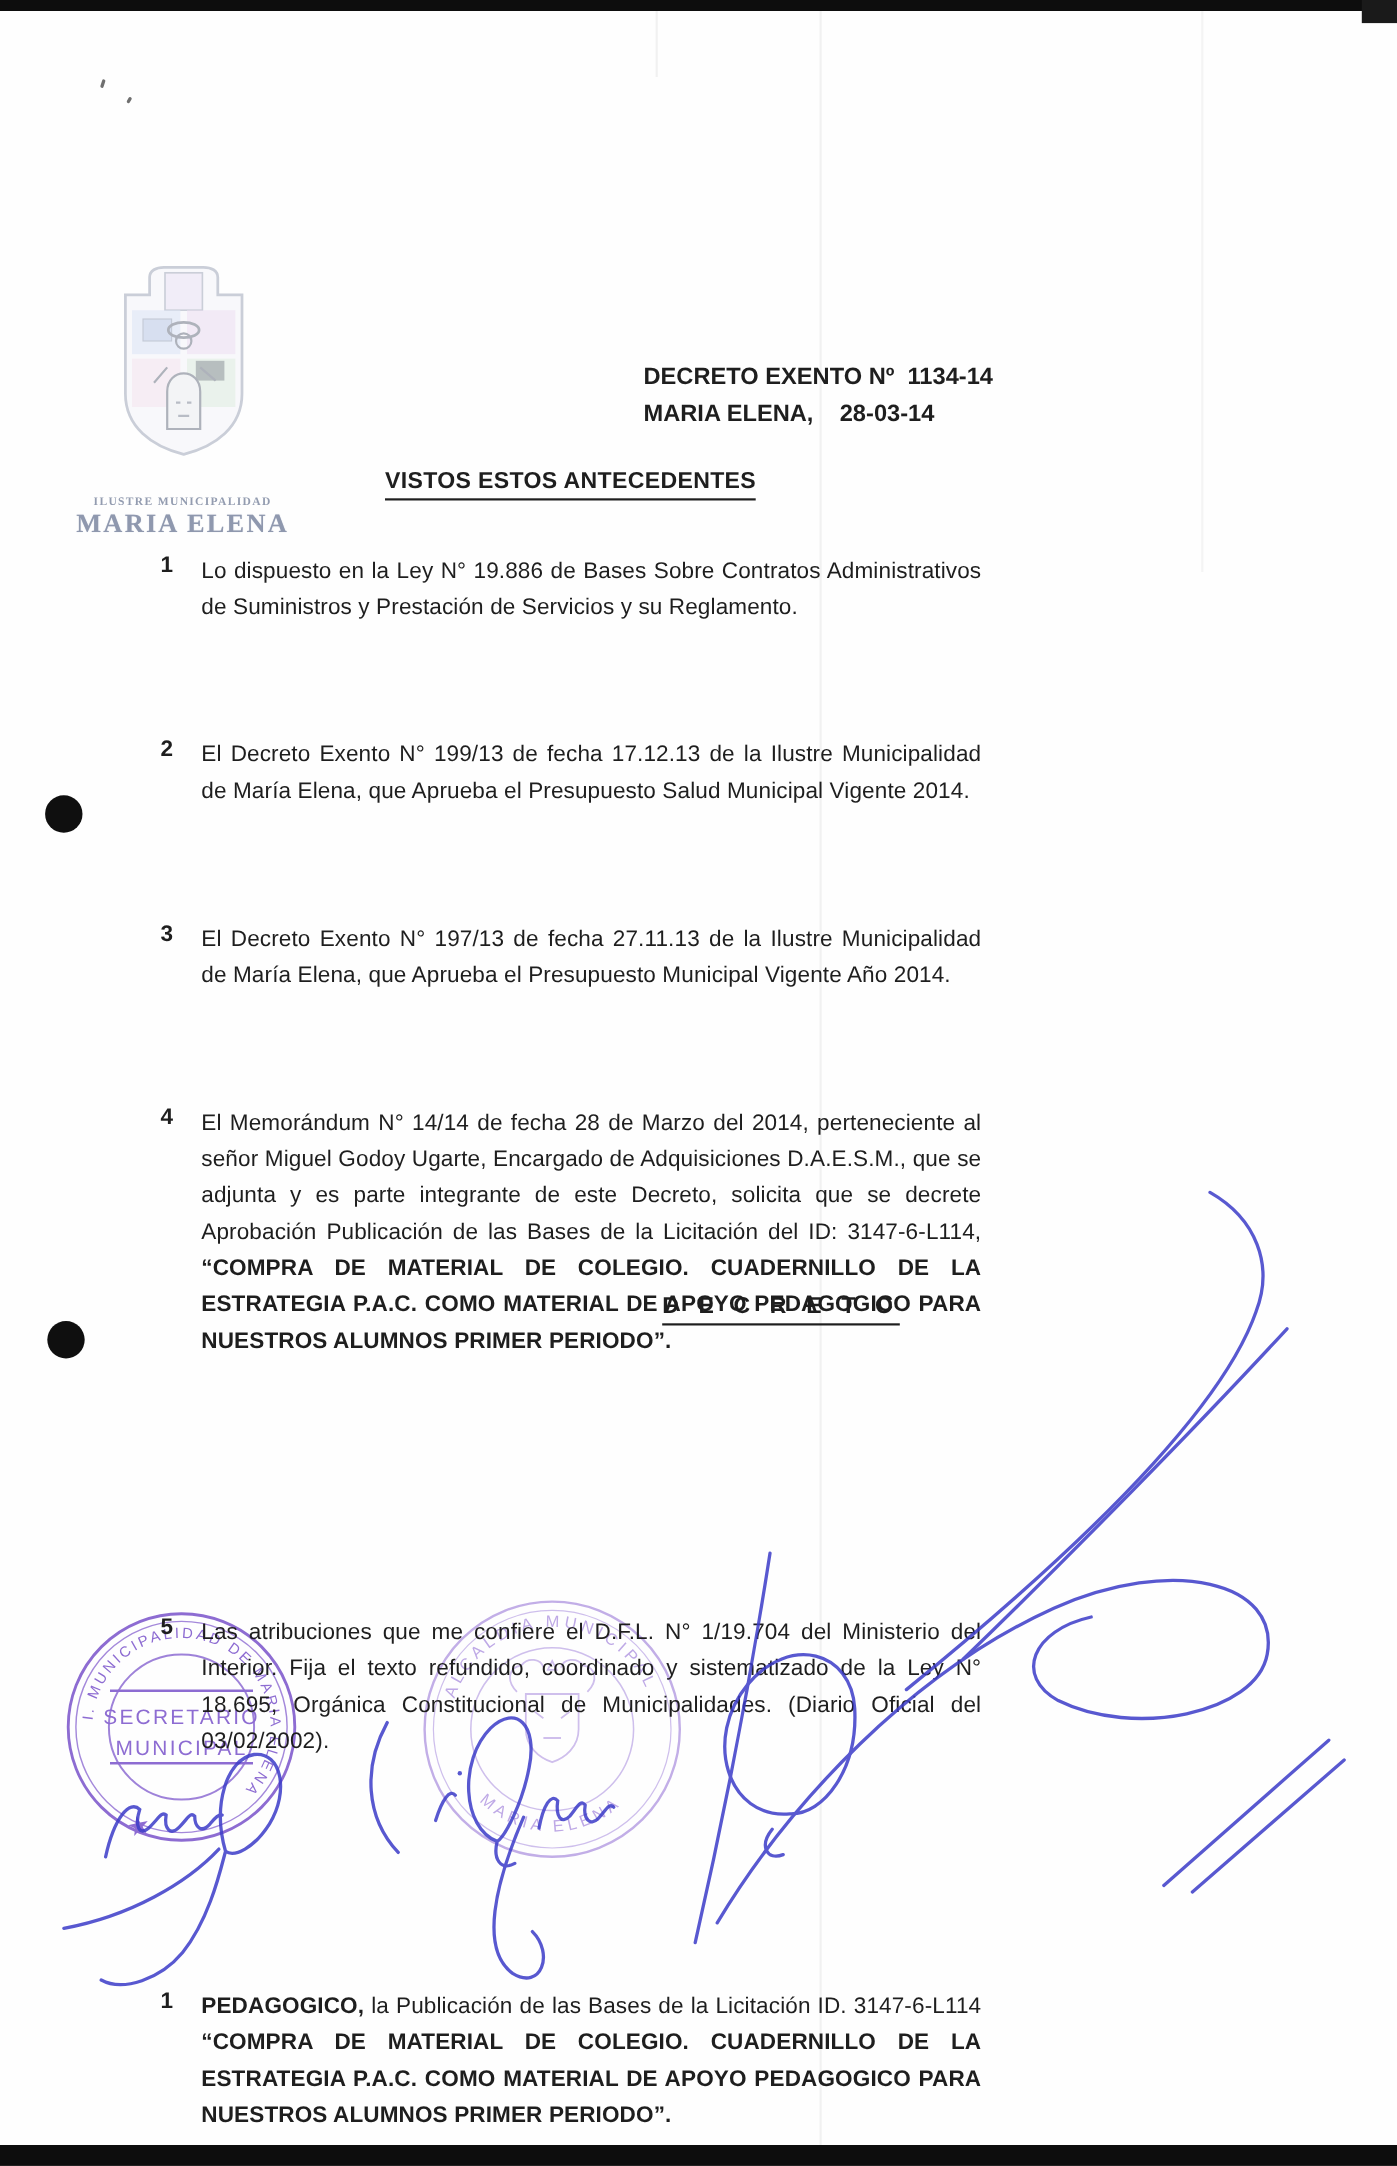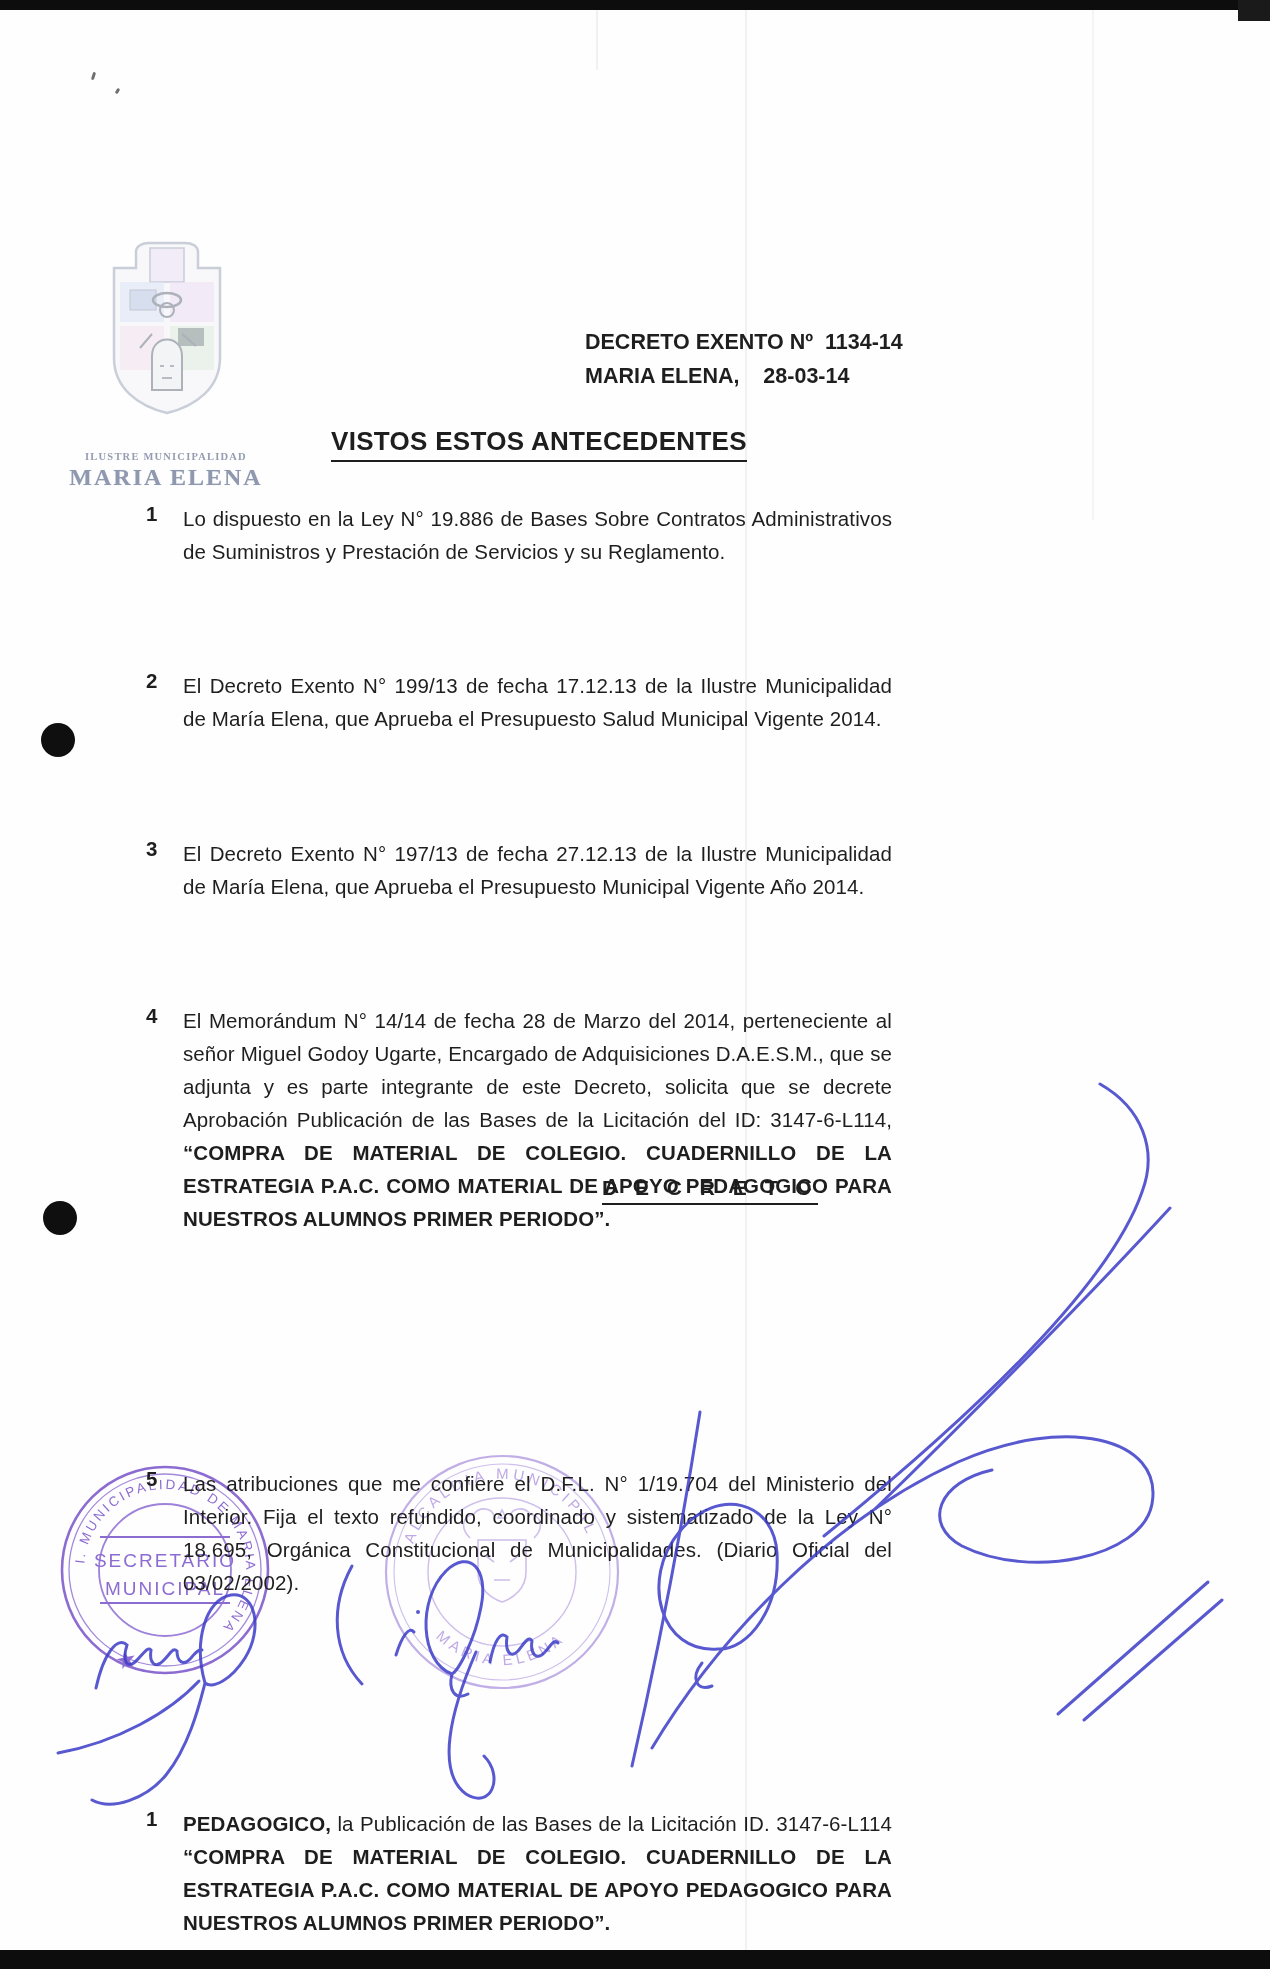--- a/index.html
+++ b/index.html
@@ -18,21 +18,21 @@
   .crest{position:absolute;left:106px;top:238px;}
   .logo-caption{position:absolute;left:66px;width:200px;text-align:center;color:#939cb0;margin-top:36px;}
   .logo-org{top:415px;font-size:10.5px;letter-spacing:1.2px;font-family:"Liberation Serif",serif;font-weight:700;}
   .logo-name{top:428px;font-size:24px;letter-spacing:2px;font-family:"Liberation Serif",serif;font-weight:700;color:#8f98ae;text-shadow:0 0 1px #c9cfdd;}
 
   .hdr{position:absolute;left:585px;font-size:21.5px;font-weight:700;white-space:pre;}
   .hdr1{top:330px;text-align:right;}
   .hdr2{top:364px;}
 
   .vistos-title{
-    position:absolute;left:331px;top:426px;font-size:26px;font-weight:700;
+    position:absolute;left:350px;top:426px;font-size:21px;font-weight:700;
     border-bottom:2.5px solid #1e1e1e;padding-bottom:3px;letter-spacing:.3px;
   }
 
   .item{position:absolute;left:146px;width:746px;}
   .item .num{position:absolute;left:0;top:0;font-weight:700;font-size:20.5px;}
   .item .txt{
     margin-left:37px;width:709px;font-size:20.5px;line-height:33px;
     text-align:justify;letter-spacing:.1px;
   }
   .item .txt b{font-weight:700;}
@@ -93,21 +93,21 @@
   <div class="item p1 abs-z2">
     <span class="num">1</span>
     <div class="txt"><span>Lo dispuesto en la Ley N° 19.886 de Bases Sobre Contratos Administrativos de Suministros y Prestación de Servicios y su Reglamento.</span><b></b></div>
   </div>
   <div class="item p2 abs-z2">
     <span class="num">2</span>
     <div class="txt"><span>El Decreto Exento N° 199/13 de fecha 17.12.13 de la Ilustre Municipalidad de María Elena, que Aprueba el Presupuesto Salud Municipal Vigente 2014.</span><b></b></div>
   </div>
   <div class="item p3 abs-z2">
     <span class="num">3</span>
-    <div class="txt"><span>El Decreto Exento N° 197/13 de fecha 27.12.13 de la Ilustre Municipalidad de María Elena, que Aprueba el Presupuesto Municipal Vigente Año 2014.</span><b></b></div>
+    <div class="txt"><span>El Decreto Exento N° 197/13 de fecha 27.11.13 de la Ilustre Municipalidad de María Elena, que Aprueba el Presupuesto Municipal Vigente Año 2014.</span><b></b></div>
   </div>
   <div class="item p4 abs-z2">
     <span class="num">4</span>
     <div class="txt"><span>El Memorándum N° 14/14 de fecha 28 de Marzo del 2014, perteneciente al señor Miguel Godoy Ugarte, Encargado de Adquisiciones D.A.E.S.M., que se adjunta y es parte integrante de este Decreto, solicita que se decrete Aprobación Publicación de las Bases de la Licitación del ID: 3147-6-L114, </span><b>“COMPRA DE MATERIAL DE COLEGIO.  CUADERNILLO DE LA ESTRATEGIA P.A.C. COMO MATERIAL DE APOYO PEDAGOGICO PARA NUESTROS ALUMNOS PRIMER PERIODO”.</b></div>
   </div>
   <div class="item p5 abs-z2">
     <span class="num">5</span>
     <div class="txt"><span>Las atribuciones que me confiere el D.F.L. N° 1/19.704 del Ministerio del Interior. Fija el texto refundido, coordinado y sistematizado de la Ley N° 18.695, Orgánica Constitucional de Municipalidades.  (Diario Oficial del 03/02/2002).</span><b></b></div>
   </div>
 

